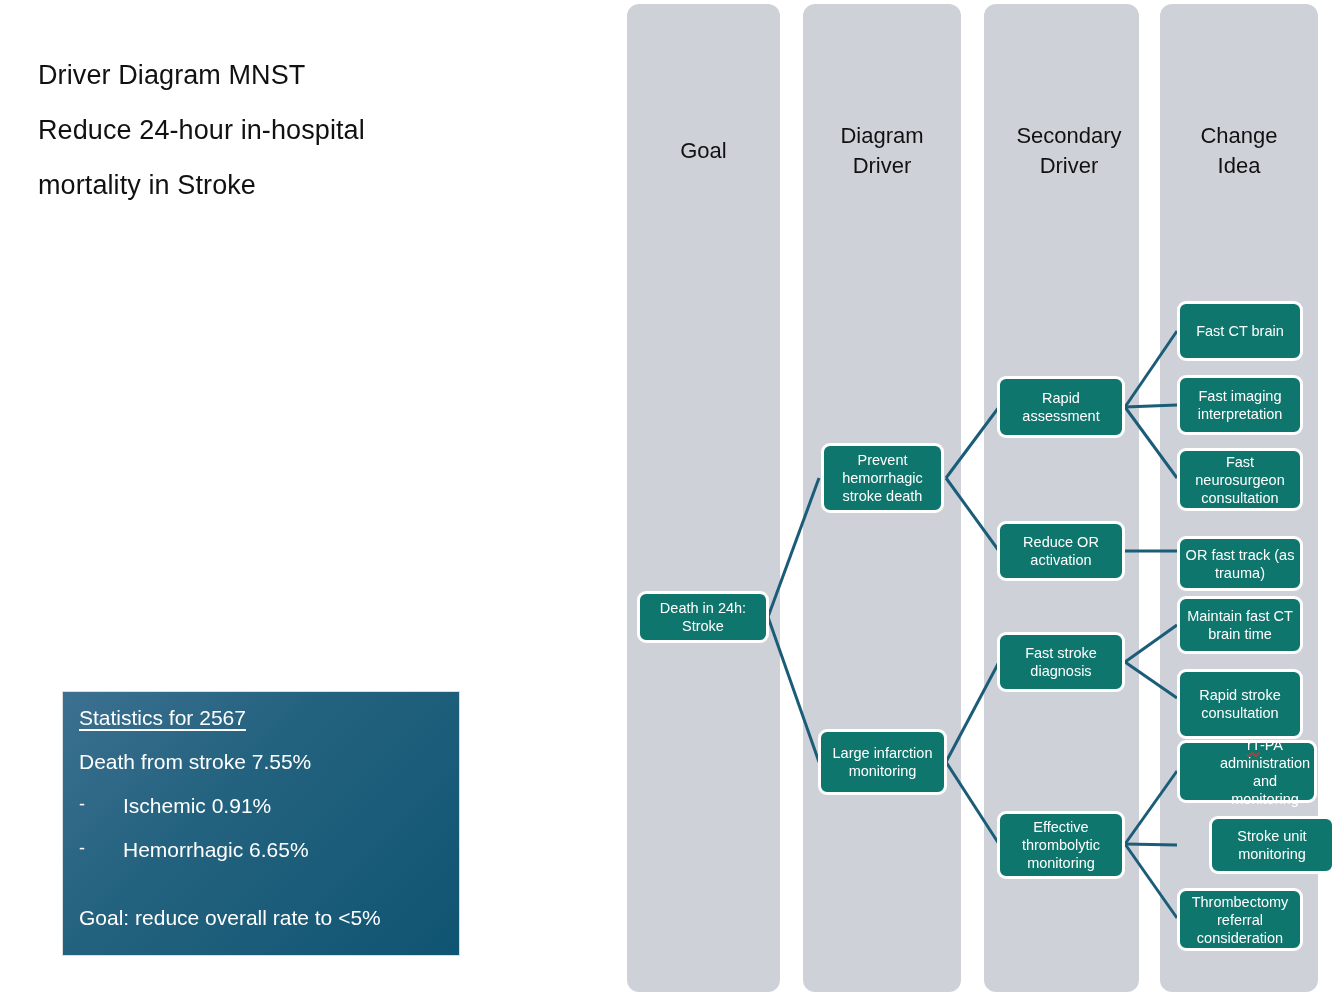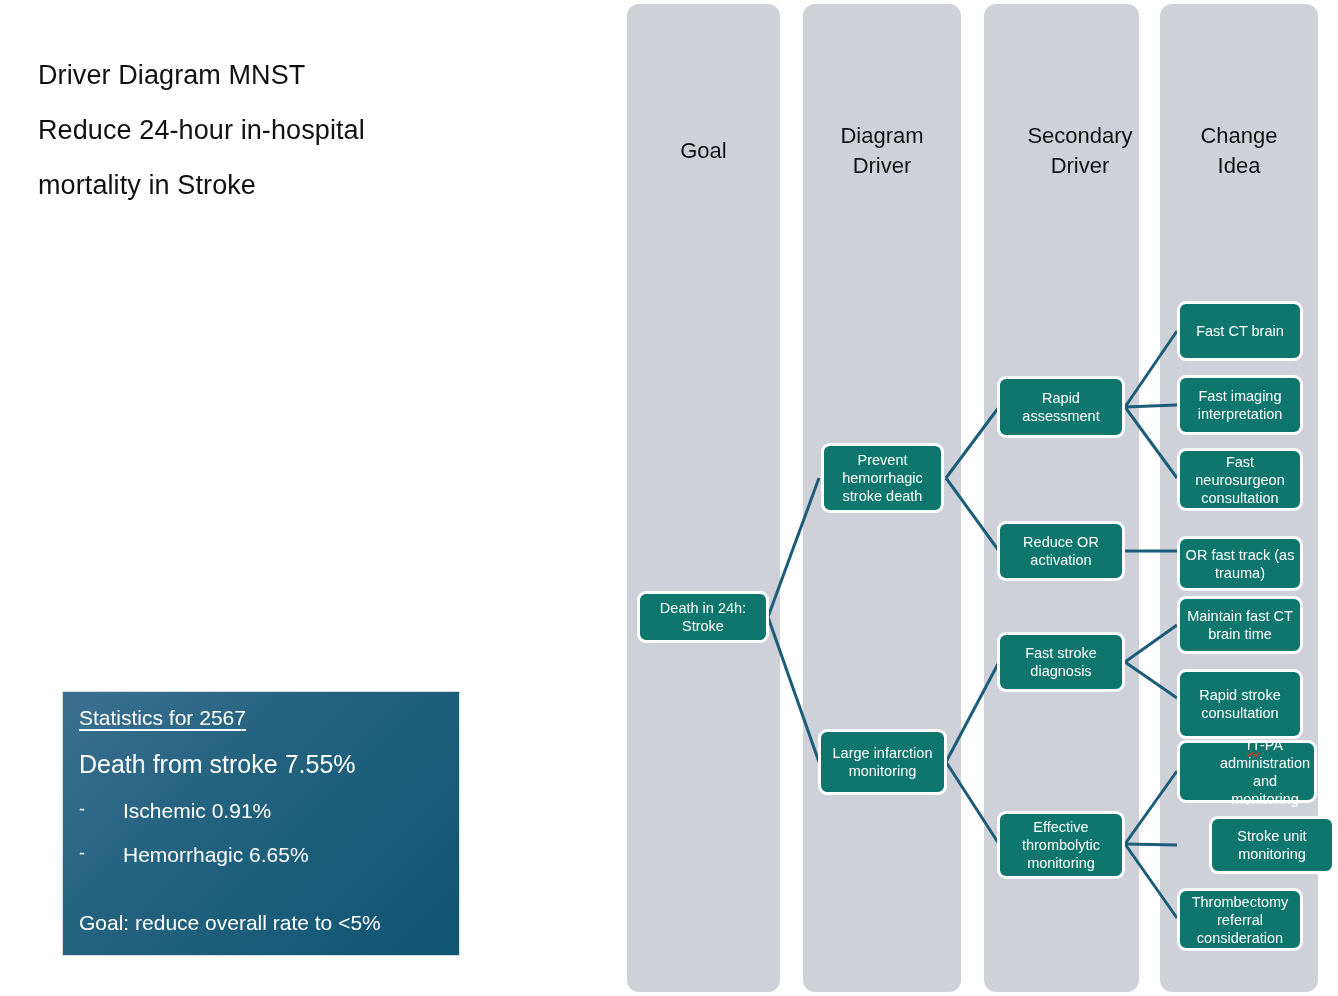--- a/index.html
+++ b/index.html
@@ -28,21 +28,21 @@
     box-sizing:border-box;
     padding:8px 16px 0 16px;
     color:#ffffff;
     box-shadow:0 0 0 0 rgba(0,0,0,0);
   }
   .stats-title{
     font-size:21px;text-decoration:underline;
     text-underline-offset:4px;margin:6px 0 20px 0;
     white-space:nowrap;
   }
-  .stats-line{font-size:25px;margin:0 0 20px 0;white-space:nowrap;}
+  .stats-line{font-size:21px;margin:0 0 20px 0;white-space:nowrap;}
   .stats-bullet{
     font-size:21px;margin:0 0 20px 0;white-space:nowrap;
     display:flex;
   }
   .stats-bullet .dash{width:44px;display:inline-block;font-size:18px;}
   .stats-goal{
     font-size:21px;margin-top:44px;white-space:nowrap;
   }
 
   
@@ -106,21 +106,21 @@
   </div>
 
   <div class="col" style="left:627px;width:153px;"></div>
   <div class="col" style="left:803px;width:158px;"></div>
   <div class="col" style="left:984px;width:155px;"></div>
   <div class="col" style="left:1160px;width:158px;"></div>
 
   <div class="col-head" style="left:627px;top:136px;width:153px;">Goal</div>
   <div class="col-head" style="left:803px;top:121px;width:158px;">Diagram
 Driver</div>
-  <div class="col-head" style="left:984px;top:121px;width:170px;padding-left:11px;">Secondary
+  <div class="col-head" style="left:984px;top:121px;width:170px;">Secondary
 Driver</div>
   <div class="col-head" style="left:1160px;top:121px;width:158px;">Change
 Idea</div>
 
   <svg class="links">
 
     <line x1="768" y1="617" x2="819" y2="478"></line>
     <line x1="768" y1="617" x2="819" y2="762"></line>
 
     <line x1="946" y1="478" x2="999" y2="407"></line>

